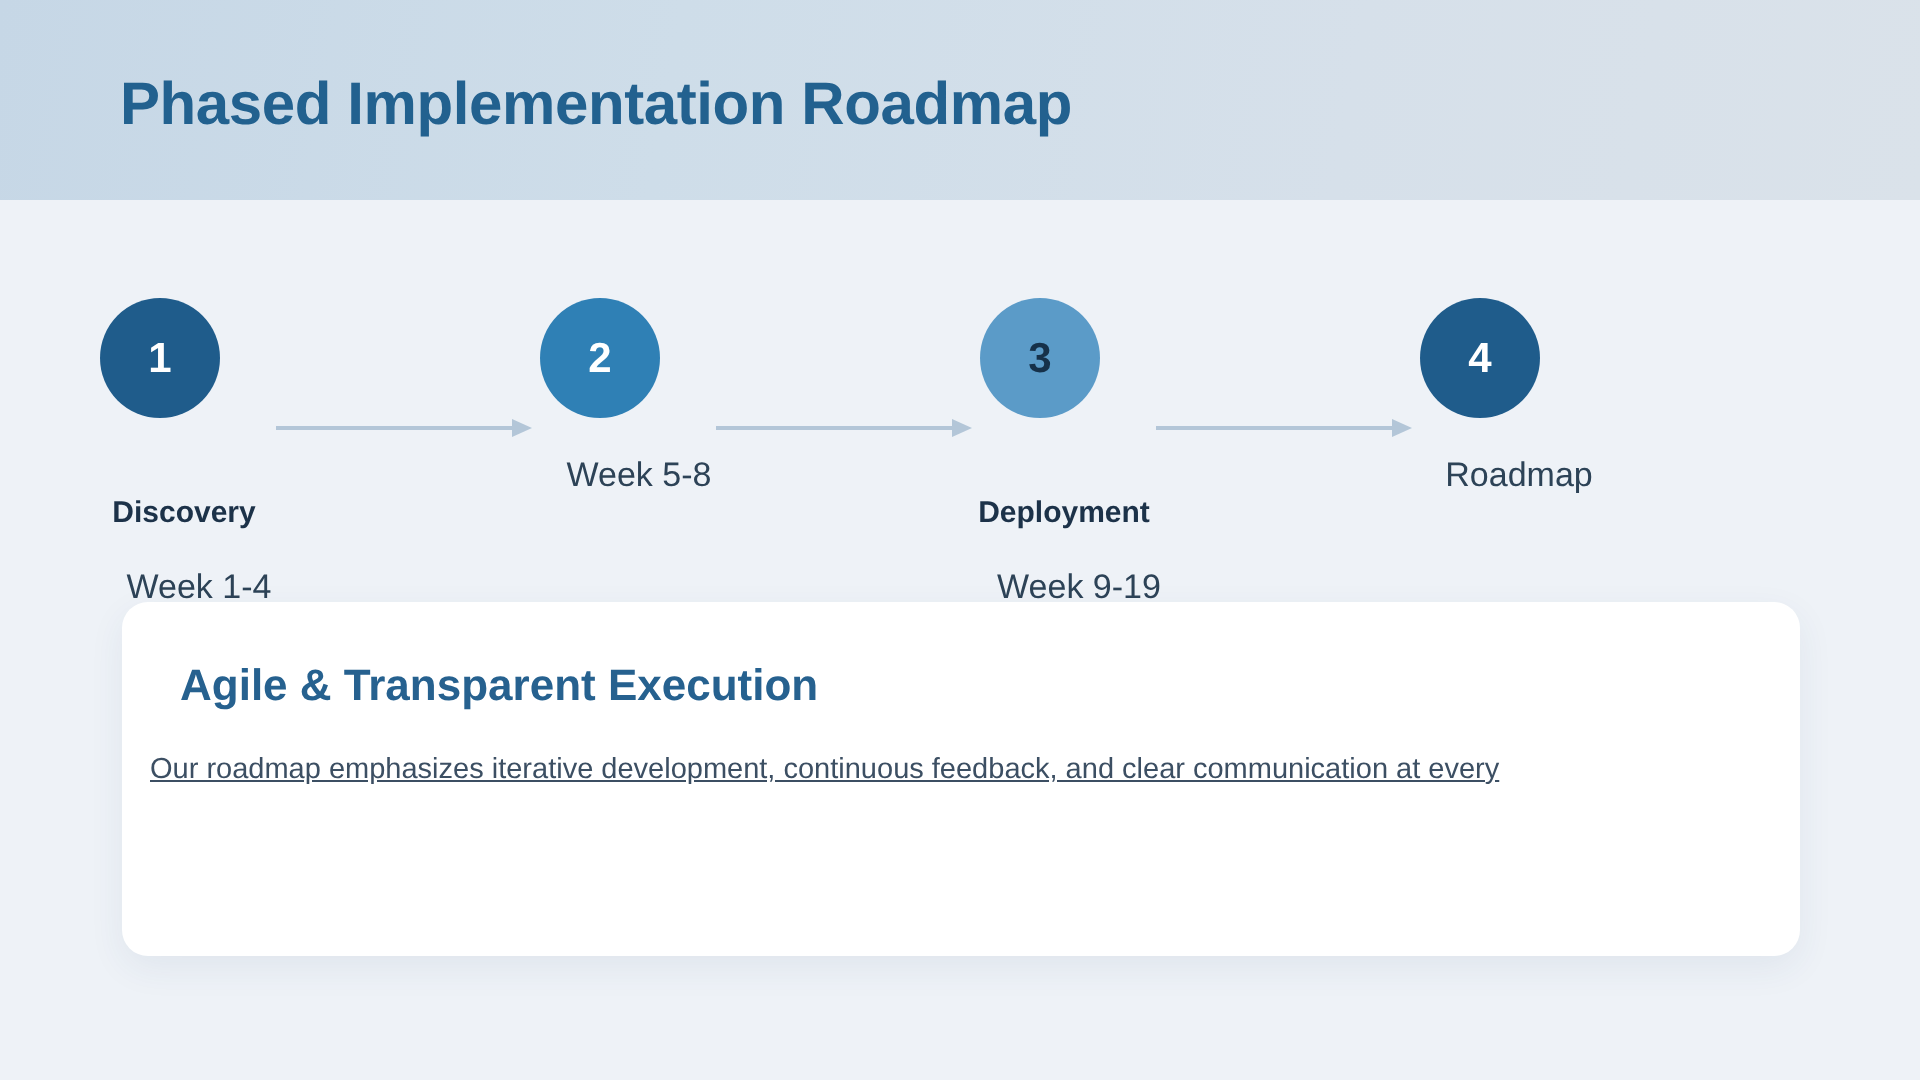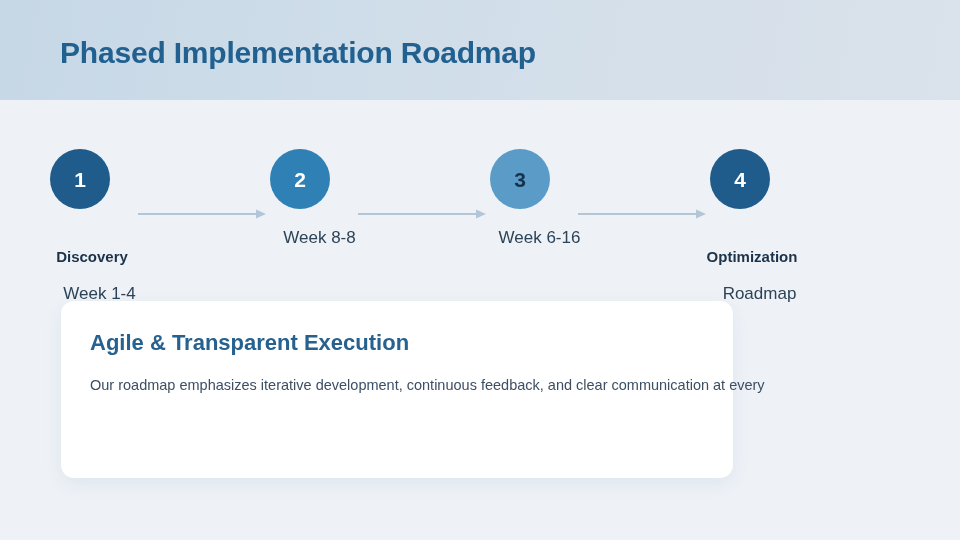--- a/index.html
+++ b/index.html
@@ -128,44 +128,44 @@
         <span>1</span>
       </div>
       <div class="step-name">Discovery</div>
       <div class="step-duration">Week 1-4</div>
     </div>
 
     <div class="step" style="left:220px;">
       <div class="step-circle" style="background:#2f80b5; color:#ffffff;">
         <span>2</span>
       </div>
-      <div class="step-duration">Week 8-8</div>
+      <div class="step-duration">Week 5-8</div>
     </div>
 
     <div class="step" style="left:440px;">
       <div class="step-circle" style="background:#5b9bc8; color:#16314a;">
         <span>3</span>
       </div>
-      <div class="step-duration">Week 6-16</div>
+      <div class="step-name">Deployment</div>
+      <div class="step-duration">Week 9-19</div>
     </div>
 
     <div class="step" style="left:660px;">
       <div class="step-circle" style="background:#1f5c8b; color:#ffffff;">
         <span>4</span>
       </div>
-      <div class="step-name">Optimization</div>
       <div class="step-duration">Roadmap</div>
     </div>
 
   </div>
 
-  <div id="summary-card" style="position:absolute; left:61px; top:301px; width:672px; height:177px;
+  <div id="summary-card" style="position:absolute; left:61px; top:301px; width:839px; height:177px;
               background:#ffffff; border-radius:13px;
               box-shadow:0 6px 18px rgba(40,70,110,0.07); box-sizing:border-box;">
     <div style="position:absolute; left:29px; top:29px; font-size:22px; font-weight:bold;
                 color:#26618f; white-space:nowrap;">Agile &amp; Transparent Execution</div>
-    <div style="position:absolute; left:29px; top:72px; width:770px; font-size:14.5px;
-                color:#3c4f63; line-height:25px;">
+    <div style="position:absolute; left:14px; top:72px; width:770px; font-size:14.5px;
+                color:#3c4f63; line-height:25px;text-decoration:underline;">
       <div>Our roadmap emphasizes iterative development, continuous feedback, and clear communication at every</div>
     </div>
   </div>
 
 </div>
 
 </body></html>

